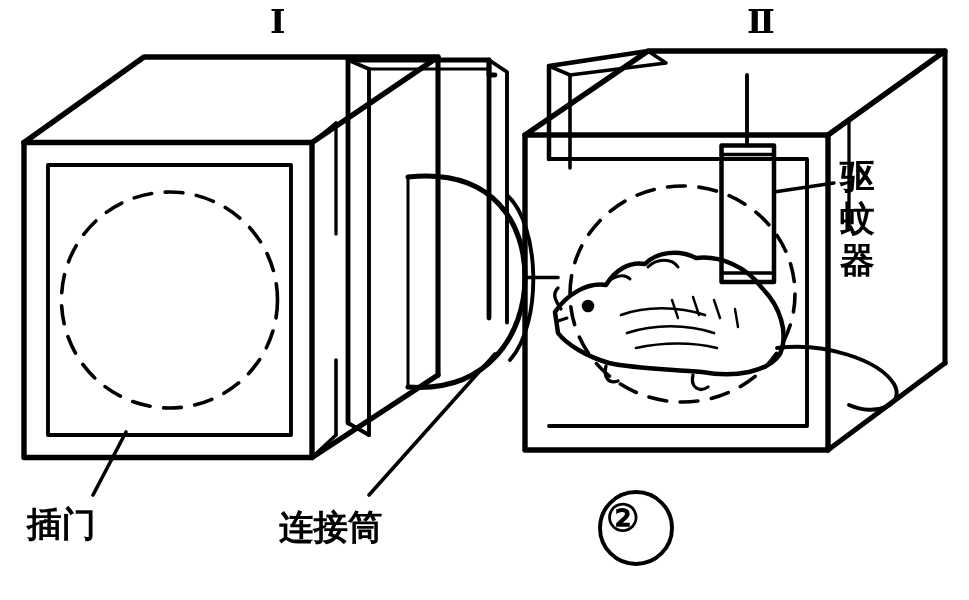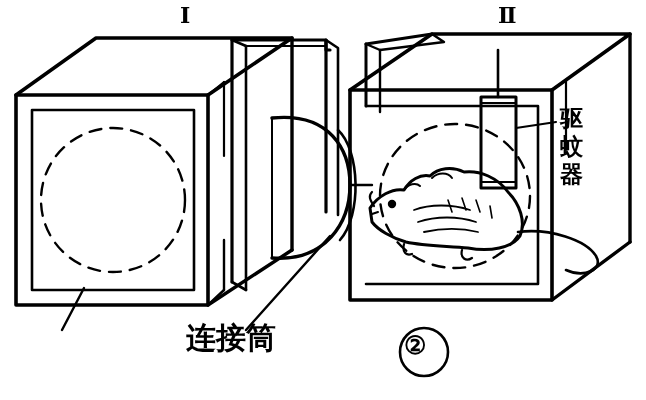--- a/index.html
+++ b/index.html
@@ -58,22 +58,22 @@
     line-height: 1.22;
     width: 30px;
   }
   #label-sliding-door {
     left: 18px;
     top: 338px;
     font-size: 23px;
   }
   #label-connector {
     left: 186px;
-    top: 322px;
-    font-size: 30px;
+    top: 340px;
+    font-size: 23px;
   }
   #label-figure-number {
     left: 404px;
     top: 332px;
     font-size: 25px;
     font-family: "DejaVu Serif", serif;
   }
 </style>
 </head>
 <body>
@@ -192,16 +192,17 @@
         <circle cx="424" cy="352" r="24" stroke-width="2.6"></circle>
       </g>
     </g>
   </svg>
 
   <div class="lbl" id="label-chamber-1">Ⅰ</div>
   <div class="lbl" id="label-chamber-2">Ⅱ</div>
   <div class="lbl" id="label-repellent">驱
 蚊
 器</div>
+  <div class="lbl" id="label-sliding-door">插门</div>
   <div class="lbl" id="label-connector">连接筒</div>
   <div class="lbl" id="label-figure-number">②</div>
 
 </div>
 
 </body></html>

